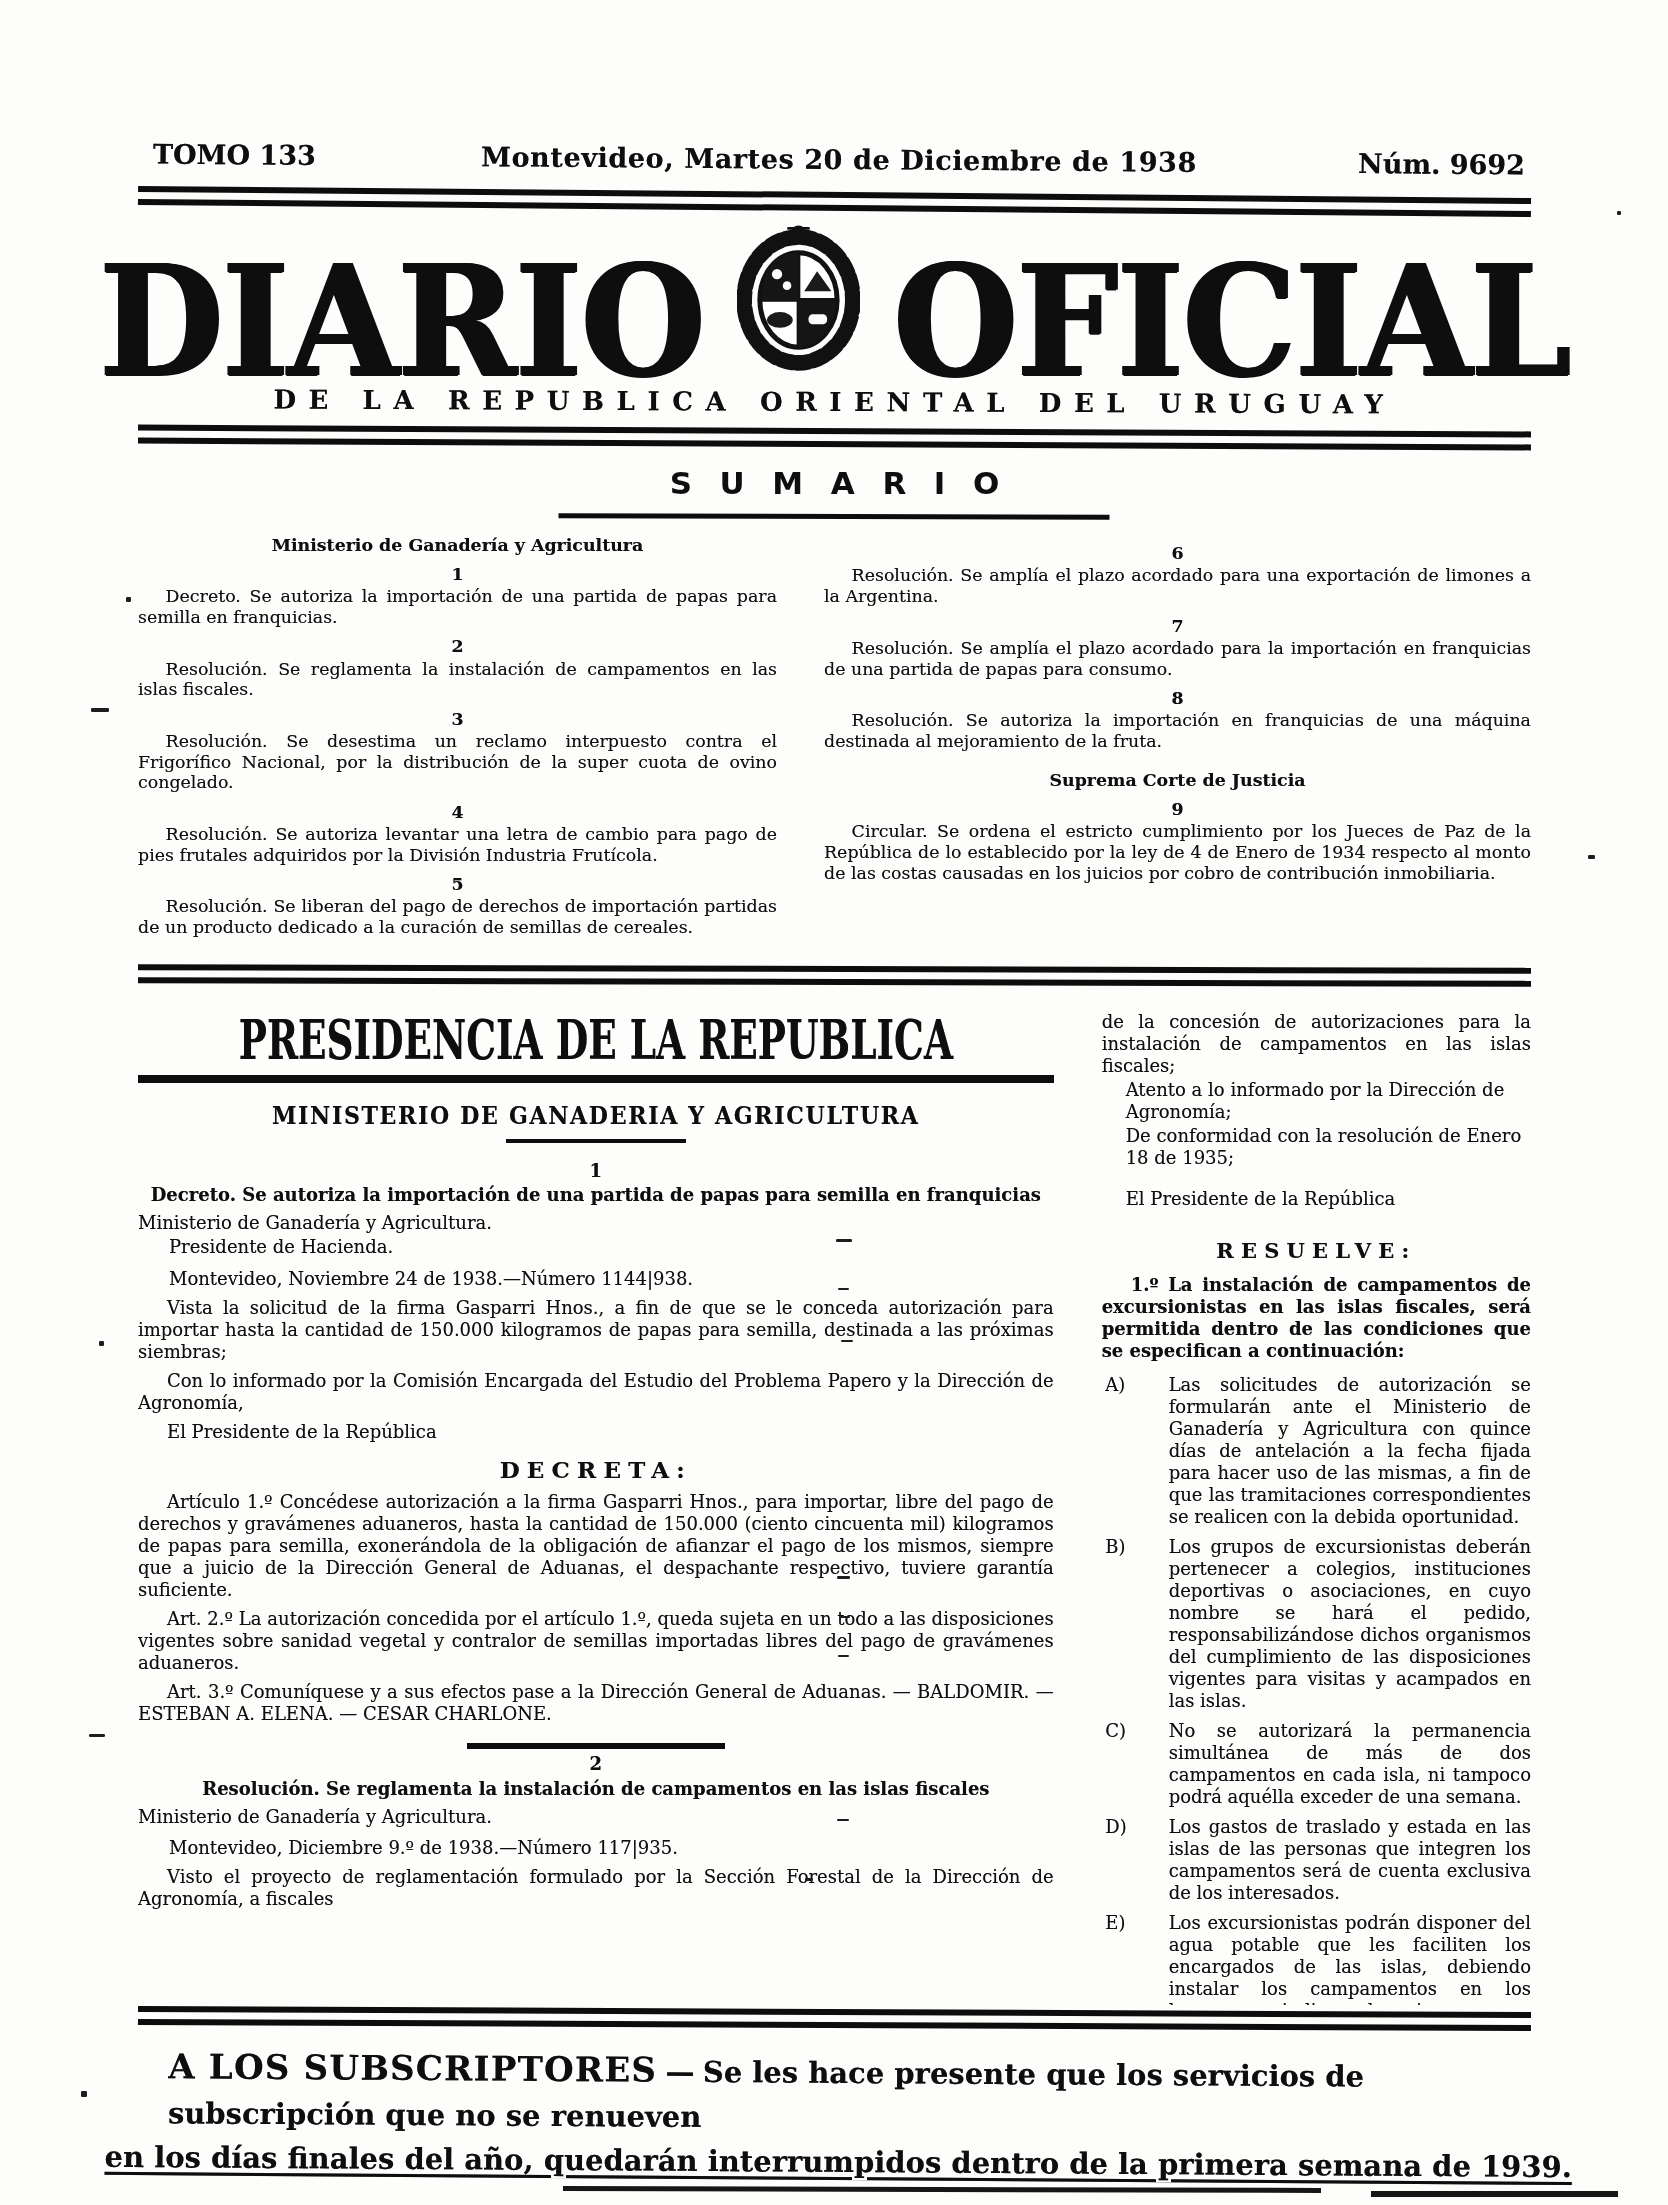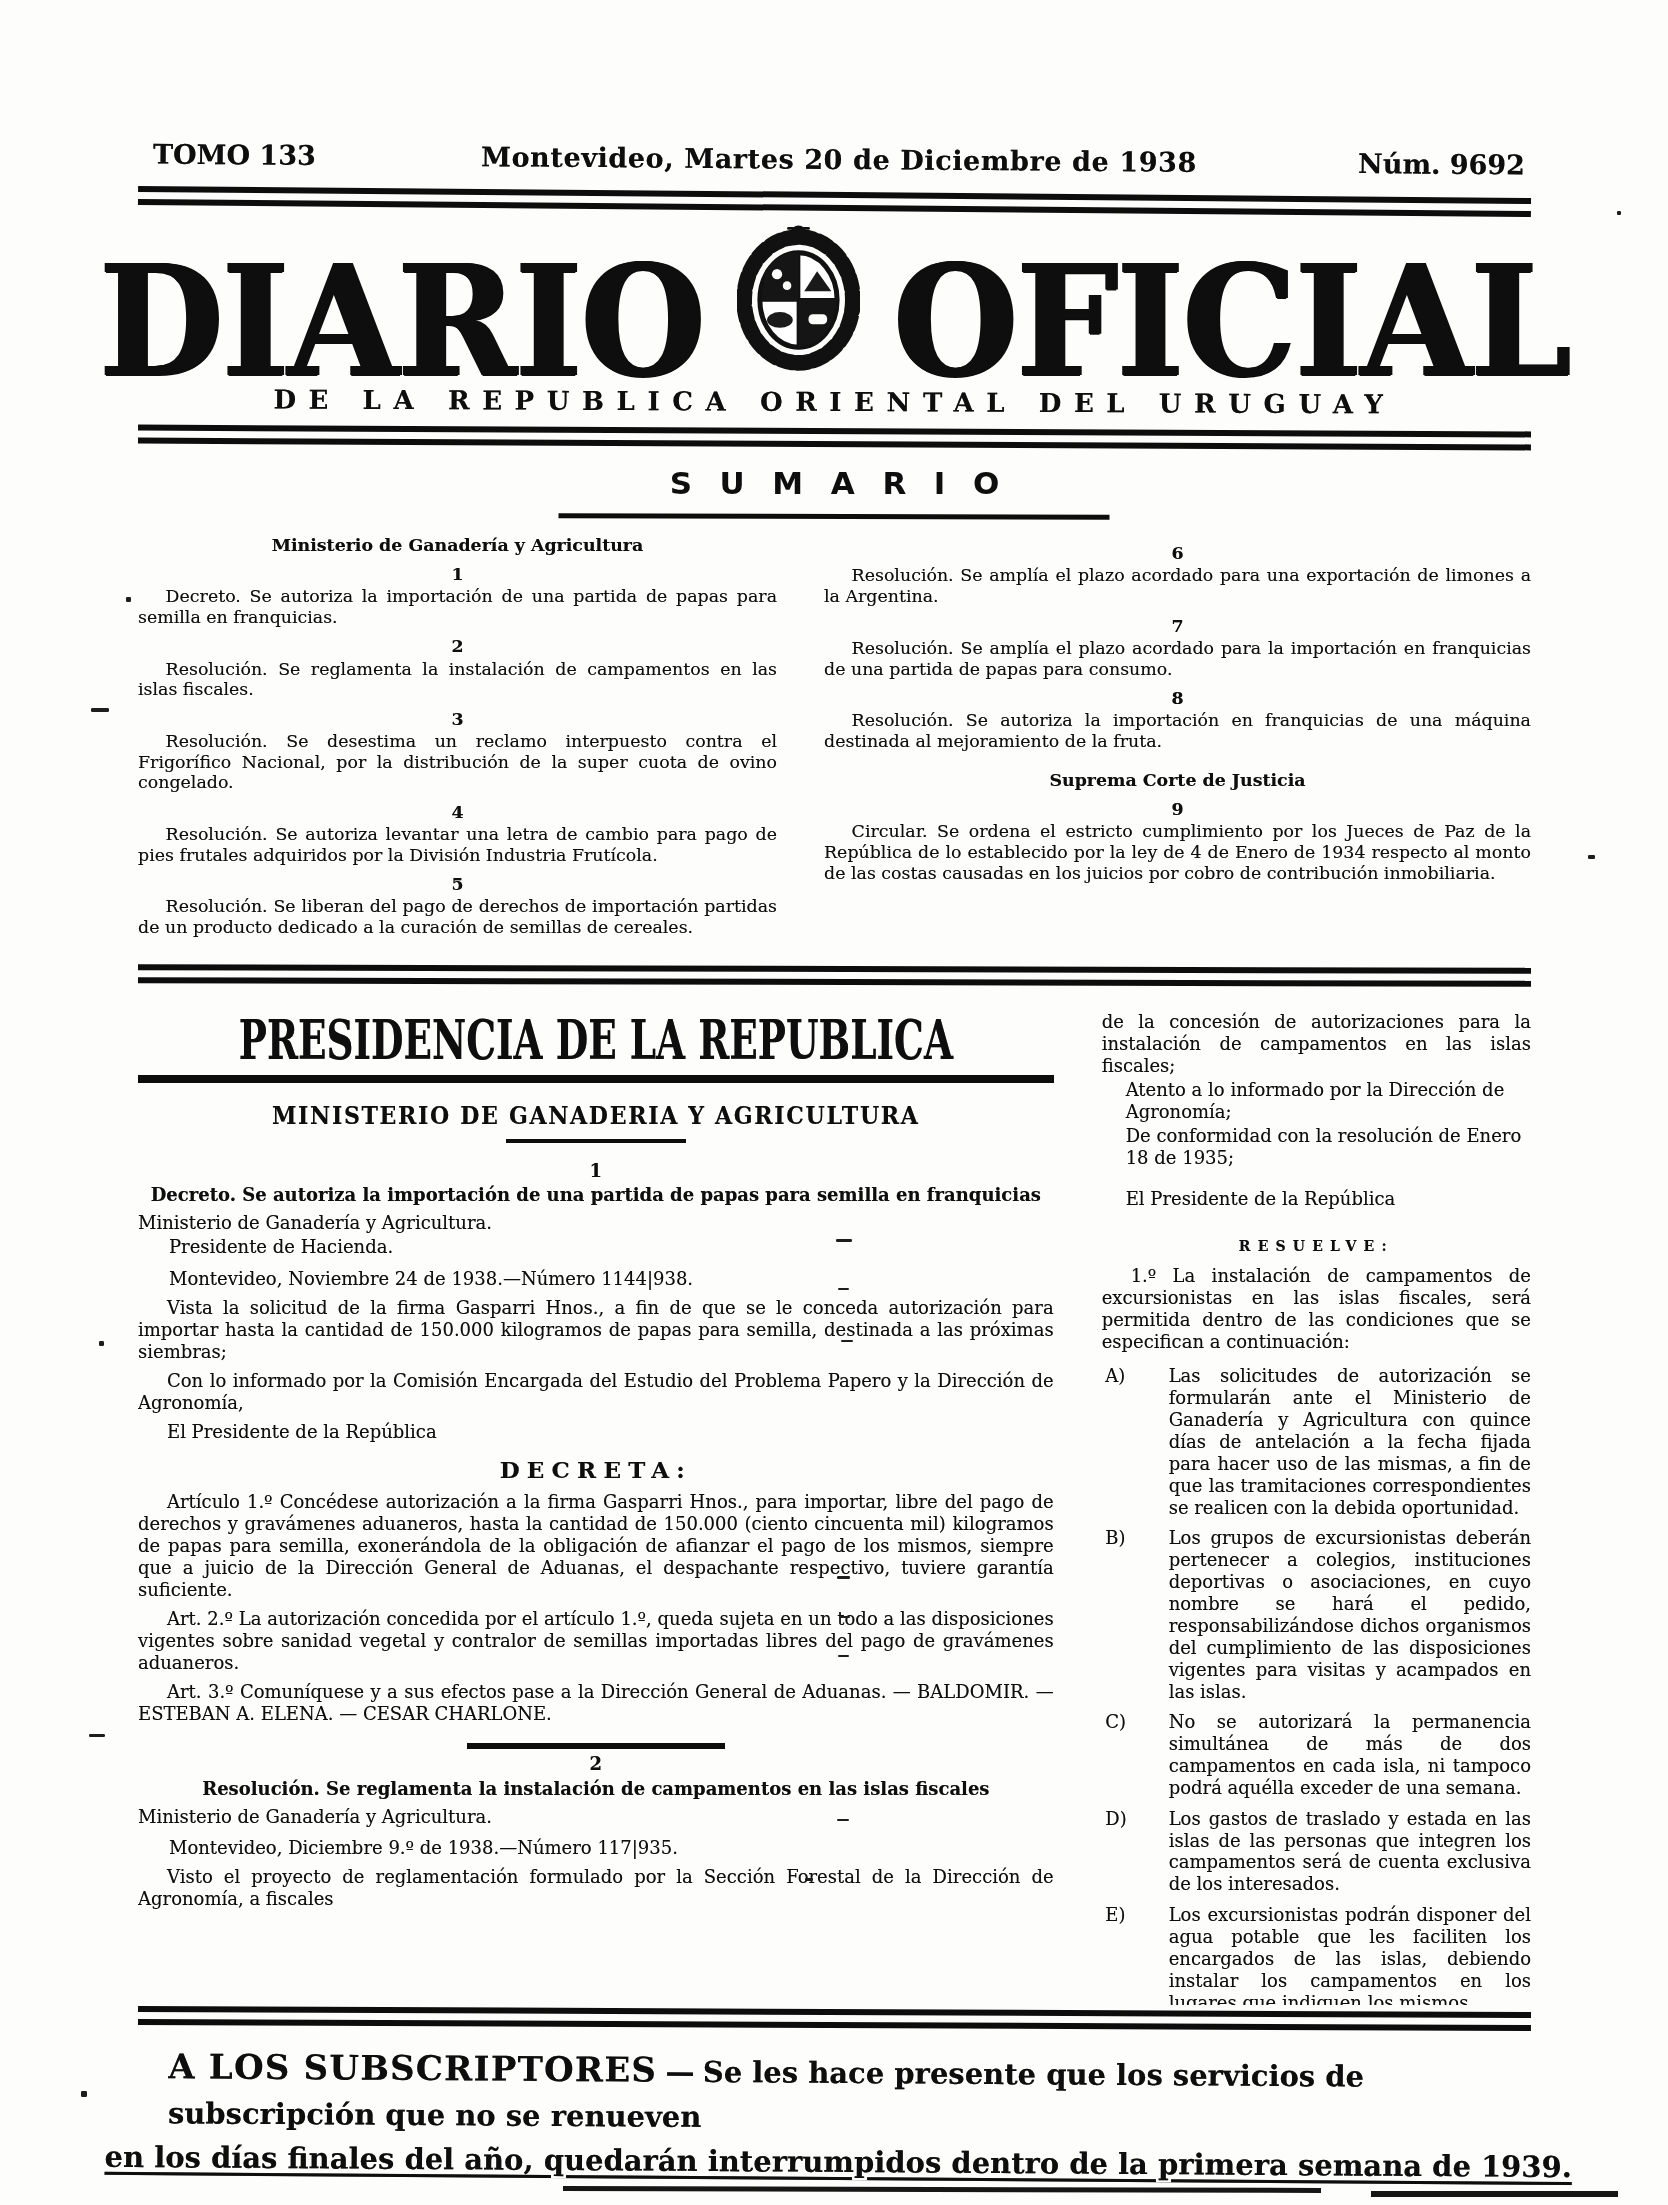--- a/index.html
+++ b/index.html
@@ -107,22 +107,22 @@
   .p{margin:7.2px 0 0;text-indent:29px;text-align:justify;}
   .lbl-caps{
     text-align:center;font-weight:bold;font-size:23px;
     letter-spacing:7.2px;margin:13px 0 4.8px;
   }
   .divider{width:258px;height:5.4px;background:#0d0d0d;margin:18px auto 4.8px;}
 
   .p0{margin:3.6px 0 0;text-align:justify;}
   .pshort{margin:2.4px 0 0;padding-left:24px;}
   .presid{margin:19px 0 0;padding-left:24px;}
-  .resuelve{margin:27.6px 0 10.8px;font-size:14px;}
-  .num1p{margin:7px 0 0;text-indent:29px;text-align:justify;}
+  .resuelve{margin:27.6px 0 10.8px;font-size:21px;}
+  .num1p{margin:7px 0 0;text-indent:29px;text-align:justify;font-weight:bold;}
   .list{margin-top:12px;}
   .li{position:relative;padding-left:67px;text-align:justify;margin-top:8.4px;}
   .li .lbl{position:absolute;left:3.6px;top:0;}
 
   
   .footer{
     position:absolute;left:105px;top:2046px;width:1474px;
     font-weight:bold;font-size:29px;line-height:1.5;
     transform:rotate(0.4deg);
     text-shadow:0 0 0.6px rgba(10,10,10,.55);

